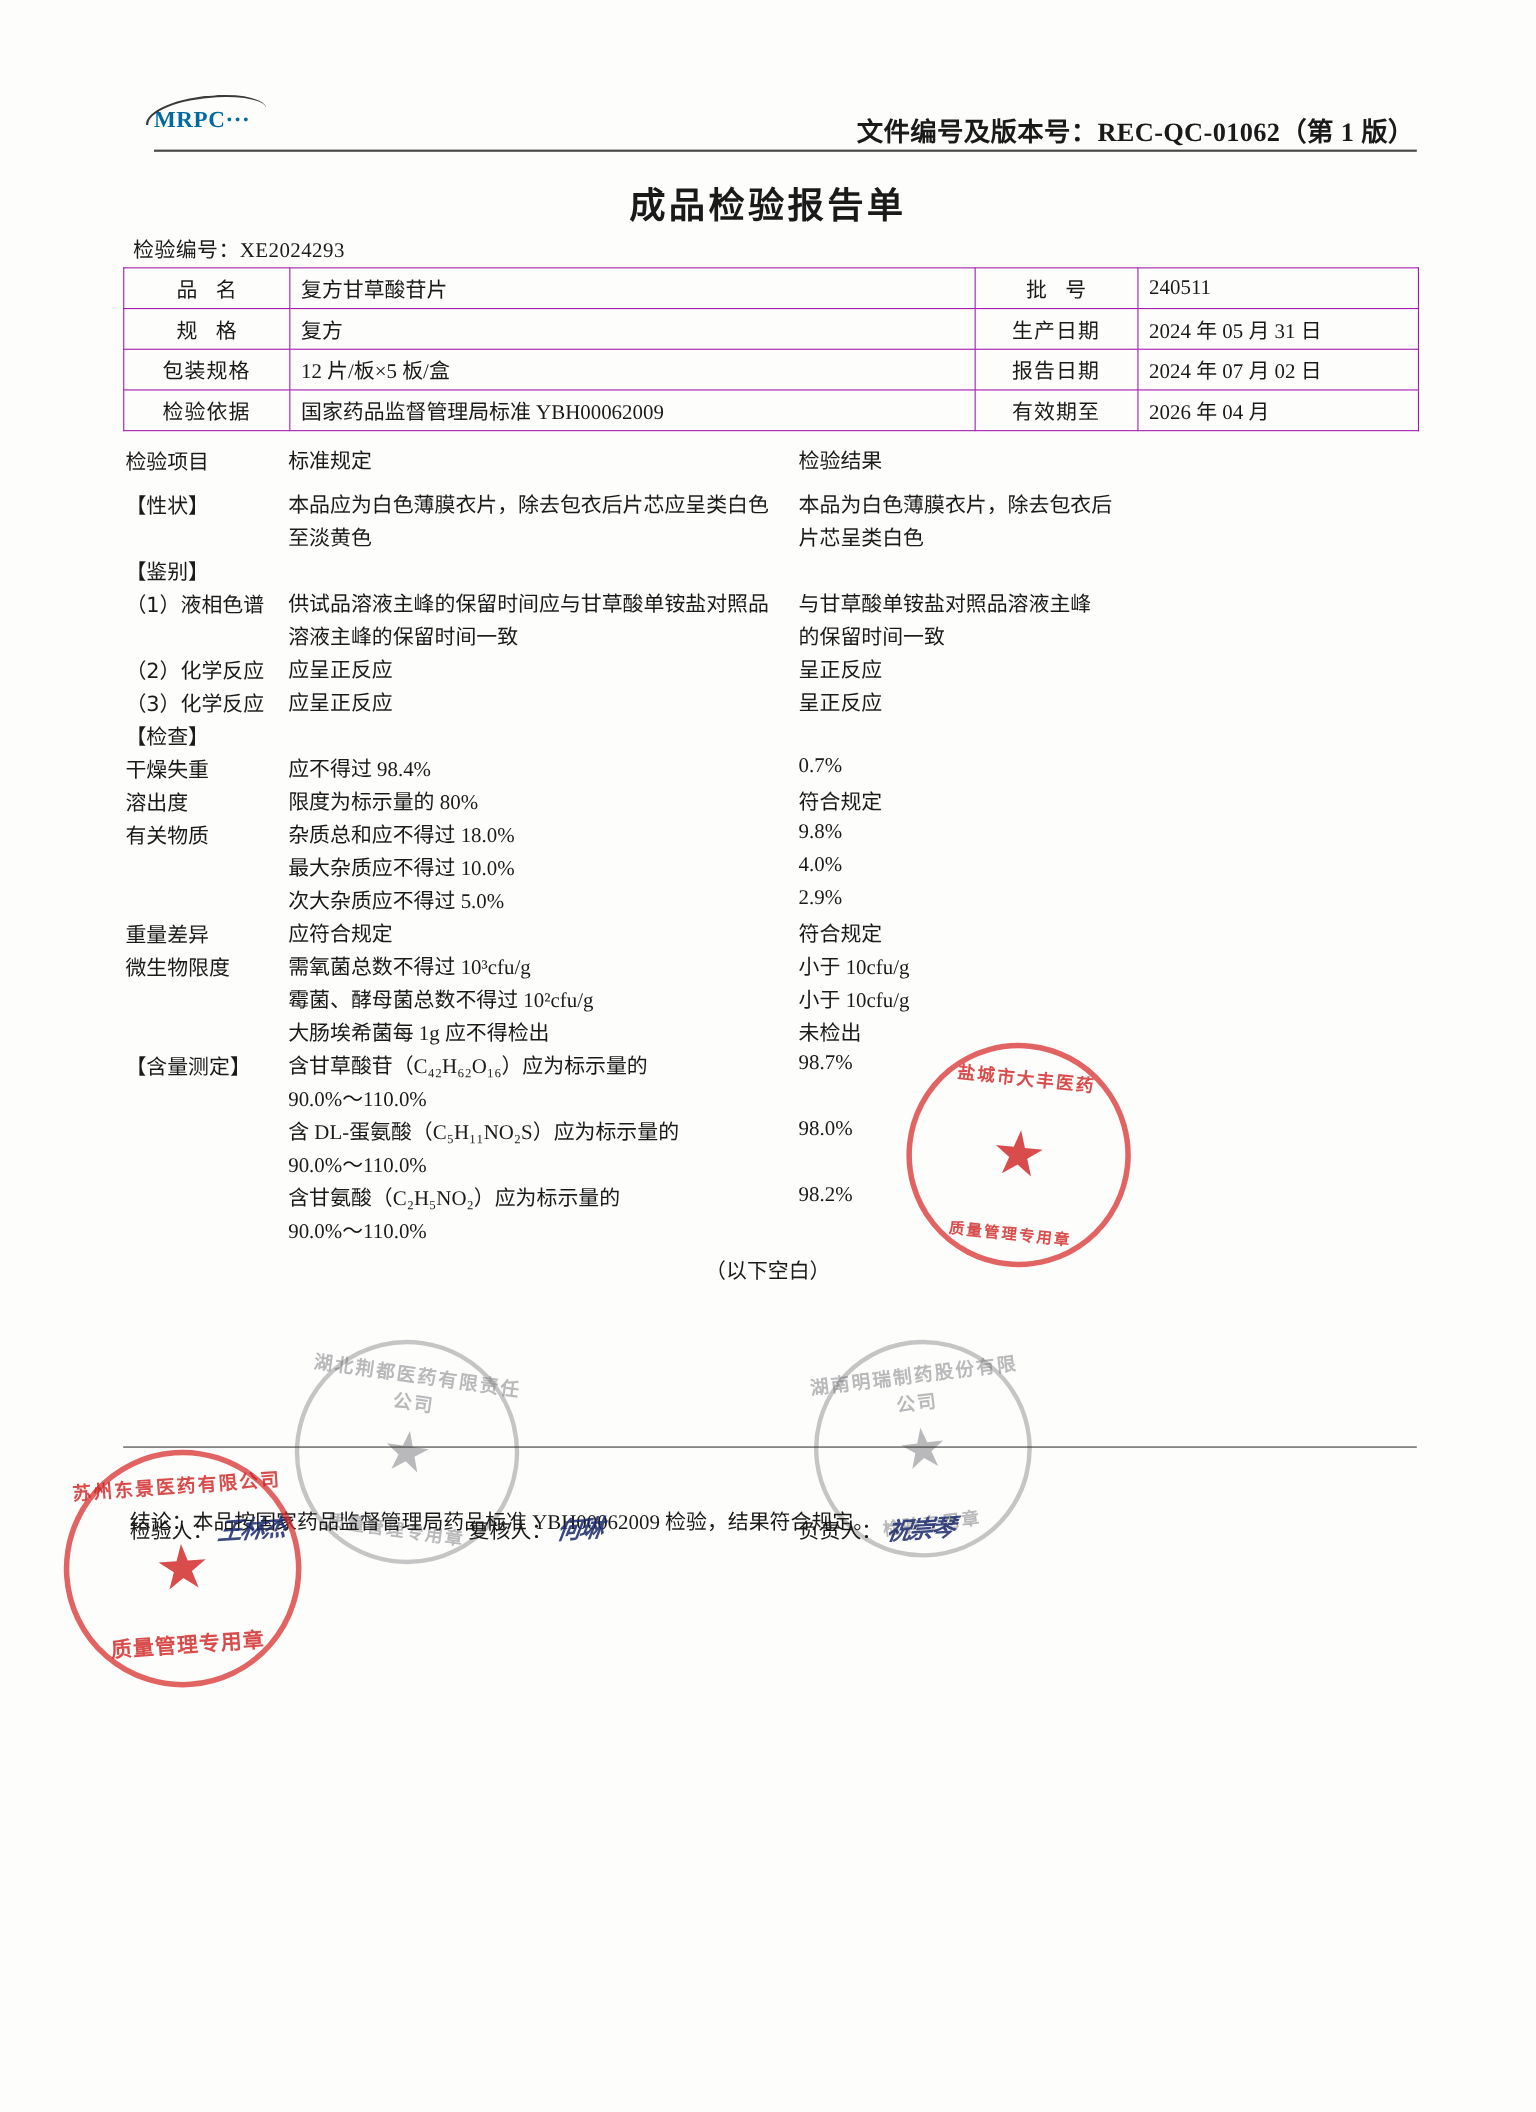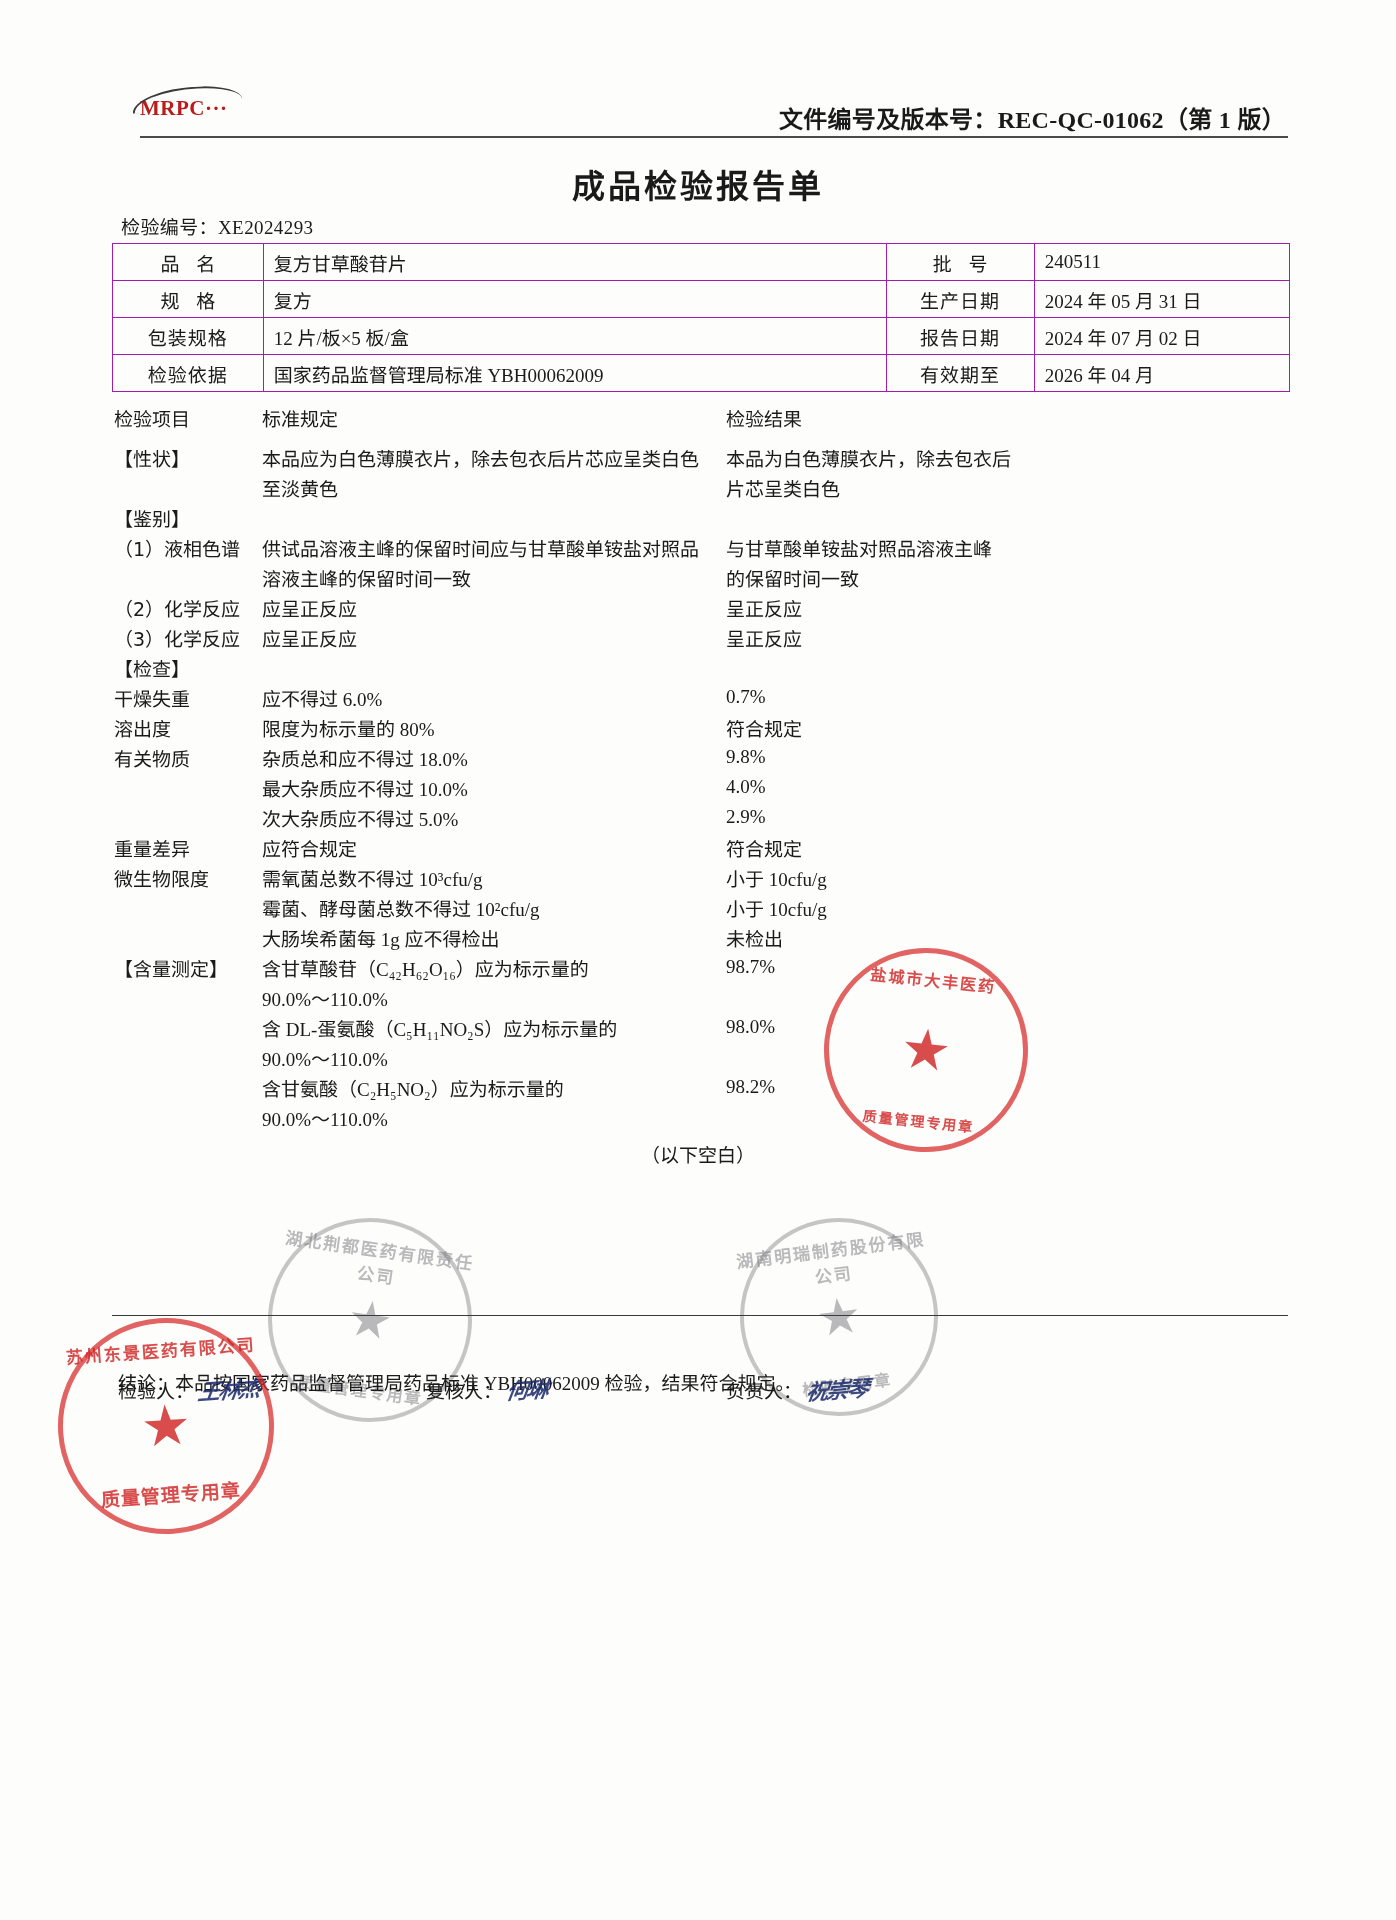--- a/index.html
+++ b/index.html
@@ -30,21 +30,21 @@
     height: 44px;
   }
   .logo {
     position: absolute;
     left: 0;
     top: 0;
     font-family: "Liberation Serif", "DejaVu Serif", serif;
     font-size: 21px;
     font-weight: 700;
     letter-spacing: .5px;
-    color: #b91c1c;
+    color: #0369a1;
   }
   .logo .swoosh {
     position: absolute;
     left: -8px;
     top: -9px;
     width: 108px;
     height: 22px;
     border-top: 2px solid #3a3a3a;
     border-left: 2px solid #3a3a3a;
     border-radius: 60% 40% 0 0 / 100% 60% 0 0;
@@ -368,21 +368,21 @@
     </div>
 
     <div class="row">
       <div class="c-item bracket">【检查】</div>
       <div class="c-spec"></div>
       <div class="c-result"></div>
     </div>
 
     <div class="row">
       <div class="c-item">干燥失重</div>
-      <div class="c-spec">应不得过 6.0%</div>
+      <div class="c-spec">应不得过 98.4%</div>
       <div class="c-result">0.7%</div>
     </div>
     <div class="row">
       <div class="c-item">溶出度</div>
       <div class="c-spec">限度为标示量的 80%</div>
       <div class="c-result">符合规定</div>
     </div>
     <div class="row">
       <div class="c-item">有关物质</div>
       <div class="c-spec">杂质总和应不得过 18.0%</div>

